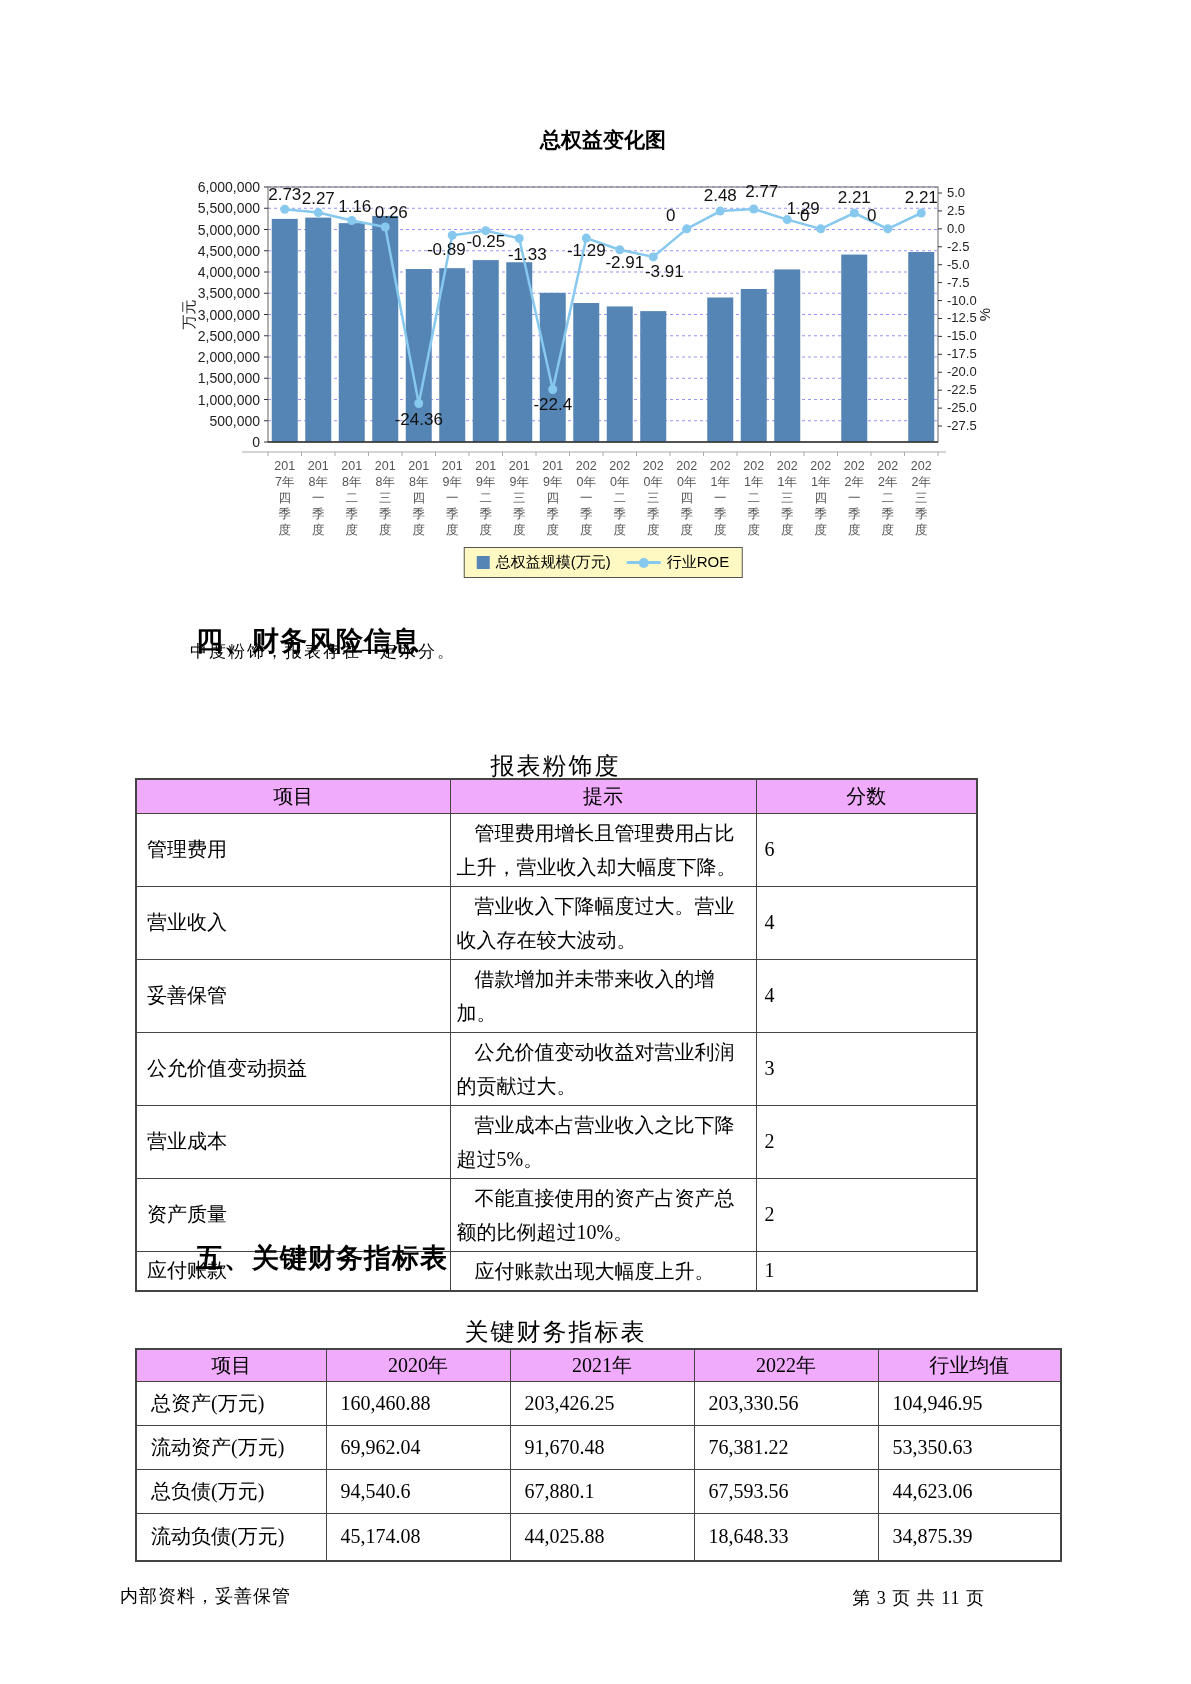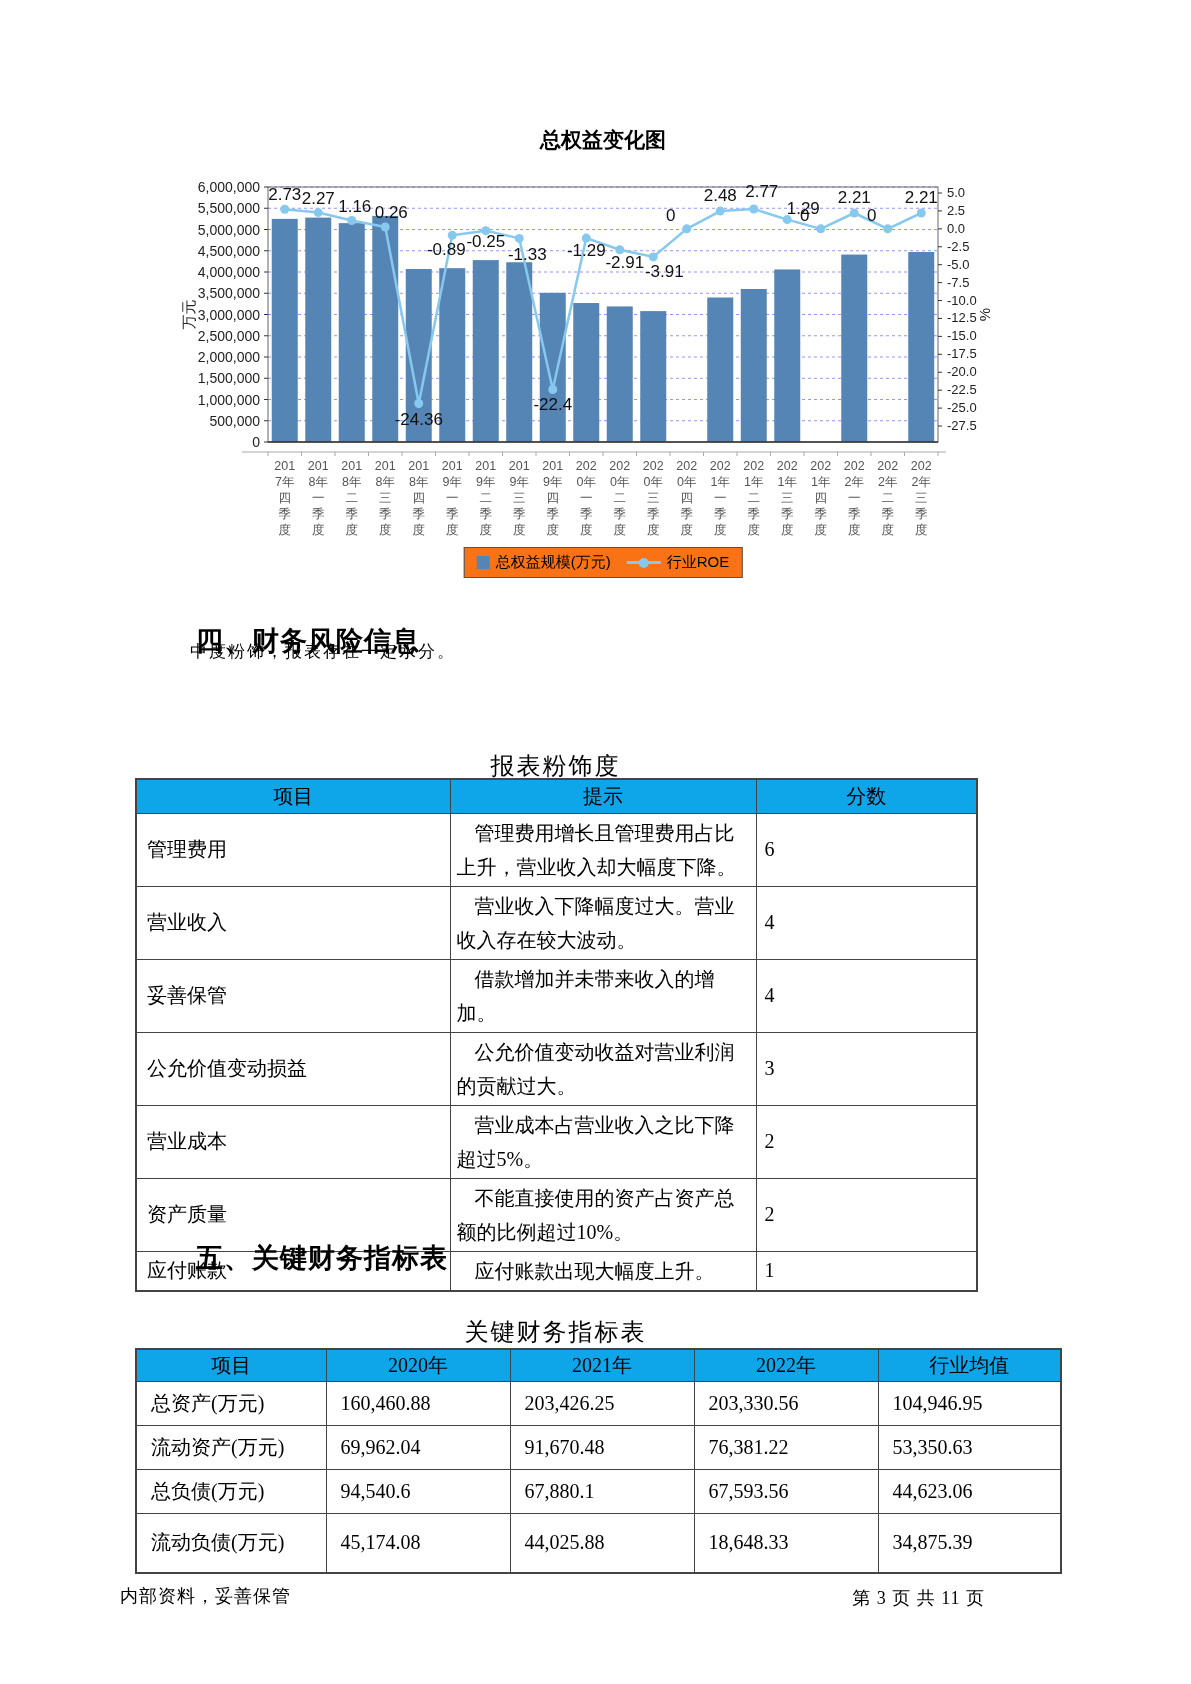--- a/index.html
+++ b/index.html
@@ -3,36 +3,36 @@
 <meta charset="utf-8">
 <style>
   html,body{margin:0;padding:0;}
   body{width:1191px;height:1684px;background:#ffffff;position:relative;overflow:hidden;
        font-family:"Liberation Sans",sans-serif;color:#000;}
   .abs{position:absolute;}
   
   #chart-wrap{left:170px;top:125px;width:850px;height:465px;}
   #chart-legend{position:absolute;left:433px;top:422px;transform:translateX(-50%);
       display:inline-flex;align-items:center;gap:16px;padding:5px 12px;border:1.5px solid #555;
-      background:#f97316;font-size:15px;white-space:nowrap;}
+      background:#fef9c3;font-size:15px;white-space:nowrap;}
   .legend-item{display:inline-flex;align-items:center;gap:6px;}
   .sw-bar{width:13px;height:13px;display:inline-block;}
   .sw-line{width:34px;height:3px;display:inline-block;position:relative;}
   .sw-line .dot{position:absolute;left:50%;top:50%;width:10px;height:10px;border-radius:50%;
       transform:translate(-50%,-50%);}
   
   .h2{font-size:27px;font-weight:700;letter-spacing:1px;font-family:"Liberation Sans",sans-serif;}
   .para{font-size:17px;letter-spacing:2px;font-family:"Liberation Serif",serif;}
   .tbl-title{font-size:24px;letter-spacing:2px;font-family:"Liberation Serif",serif;text-align:center;width:841px;}
   
   table{border-collapse:collapse;table-layout:fixed;font-family:"Liberation Serif",serif;font-size:20px;}
   .dtable{width:841px;border:2px solid #444;}
   .dtable th,.dtable td{border:1px solid #444;overflow:hidden;}
   .dtable th{font-weight:400;text-align:center;}
-  .green{background:#0ea5e9;}
+  .green{background:#f0abfc;}
   #table1 td.c-item{padding-left:10px;}
   #table1 td.c-hint{padding:2px 2px 2px 6px;text-indent:0.9em;line-height:34px;}
   #table1 td.c-score{padding-left:8px;}
   #table2 td{padding-left:14px;}
   .footer{font-size:18px;font-family:"Liberation Serif",serif;letter-spacing:1px;}
 </style>
 </head>
 <body>
 
 <div class="abs" id="chart-wrap">
@@ -310,21 +310,21 @@
     <td>76,381.22</td>
     <td>53,350.63</td>
   </tr>
   <tr style="height:44px">
     <td>总负债(万元)</td>
     <td>94,540.6</td>
     <td>67,880.1</td>
     <td>67,593.56</td>
     <td>44,623.06</td>
   </tr>
-  <tr style="height:60px">
+  <tr style="height:48px">
     <td>流动负债(万元)</td>
     <td>45,174.08</td>
     <td>44,025.88</td>
     <td>18,648.33</td>
     <td>34,875.39</td>
   </tr>
 </tbody>
   </table>
 
 <div class="abs footer" style="left:120px;top:1584px;">内部资料，妥善保管</div>

